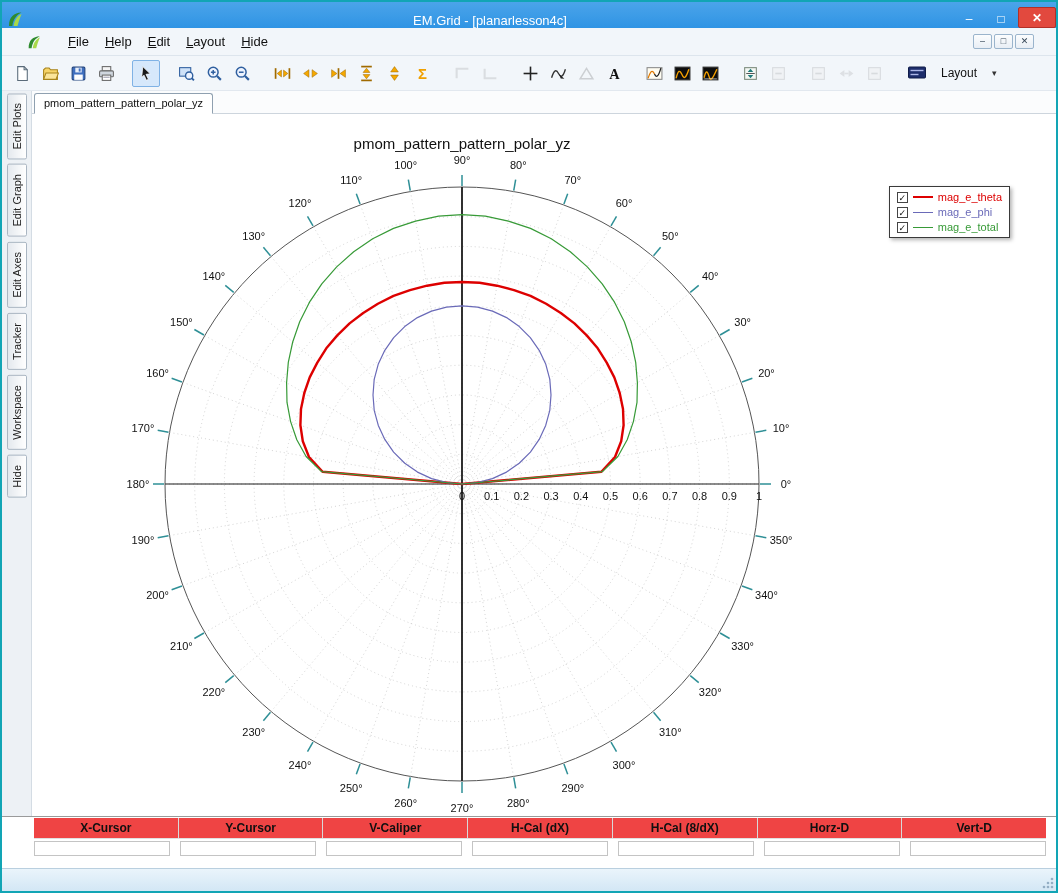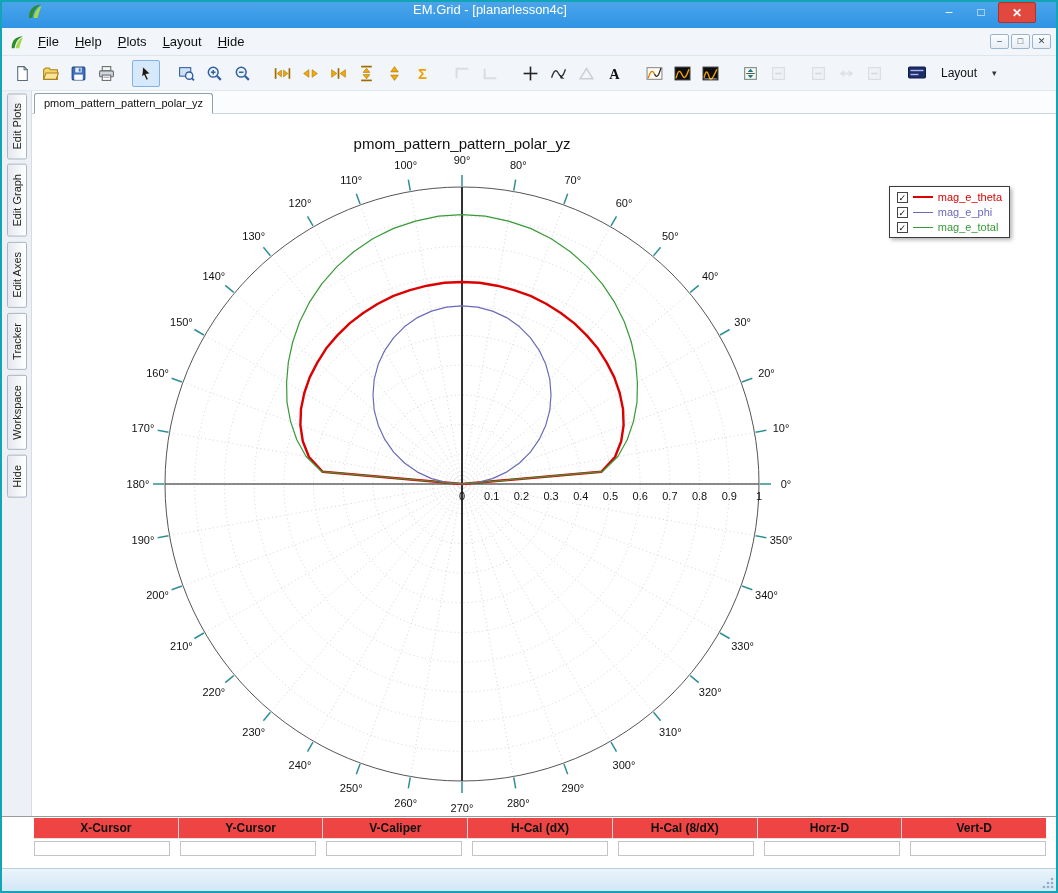--- a/index.html
+++ b/index.html
@@ -1,26 +1,26 @@
 <!DOCTYPE html>
 <html><head>
 <meta charset="utf-8">
 <style>
   html,body{margin:0;padding:0;background:#7a8a94;}
   .window{width:1058px;height:893px;box-sizing:border-box;border:2px solid #12a5b5;
     display:flex;flex-direction:column;background:#fff;
     font-family:"Liberation Sans", sans-serif;overflow:hidden;}
   
-  .titlebar{flex:0 0 26px;background:linear-gradient(#4ba4ea,#2f94e4);display:flex;align-items:flex-start;padding:0 20px;}
+  .titlebar{flex:0 0 26px;background:linear-gradient(#4ba4ea,#2f94e4);display:flex;align-items:flex-end;padding:0 0;}
   .app-logo{width:18px;height:18px;margin:0 4px;}
   .title-text{flex:1;text-align:center;color:#fff;font-size:13px;}
   .winbtn{width:30px;height:19px;display:flex;align-items:center;justify-content:center;color:#fff;font-size:12px;margin-left:2px;border-radius:2px;}
   .winbtn.close{background:#e2493e;border:1px solid #b23028;font-weight:bold;width:36px;}
   
-  .menubar{flex:0 0 27px;display:flex;align-items:center;background:#f2f6fa;border-bottom:1px solid #dde5ed;padding:0 3px;gap:1px;}
+  .menubar{flex:0 0 27px;display:flex;align-items:center;background:#f2f6fa;border-bottom:1px solid #dde5ed;padding:0 20px;gap:14px;}
   .menu-item{display:inline-block;padding:4px 8px;font-size:13px;color:#101010;}
   .menu-item::first-letter{text-decoration:underline;}
   .mdi-btns{margin-left:auto;display:flex;gap:2px;padding-right:2px;}
   .mdibtn{width:19px;height:15px;font-size:9px;line-height:13px;text-align:center;background:linear-gradient(#fcfdfe,#e8eef5);border:1px solid #9ab4cc;color:#345;border-radius:2px;box-sizing:border-box;}
   
   .toolbar{flex:0 0 34px;display:flex;align-items:center;background:#f2f6fa;border-bottom:1px solid #e2e8ef;padding:0 6px;}
   .tbtn{width:26px;height:25px;display:flex;align-items:center;justify-content:center;border:1px solid transparent;border-radius:2px;flex:0 0 auto;}
   .tbtn.selected{background:#d6e8fb;border-color:#7fb2e5;}
   .tbtn.disabled{opacity:.45;filter:grayscale(.7);}
   .tbsep{display:inline-block;width:12px;height:100%;flex:0 0 auto;}
@@ -77,21 +77,21 @@
   <div class="menubar">
     <span class="app-logo" style="width:16px;height:16px;">
       <svg width="16" height="16" viewBox="0 0 18 18">
         <path d="M3 16C3 6.5 8 3 15.5 2.5 10.5 5 7.5 8.5 6.3 16z" fill="#2e8b2e"></path>
         <path d="M7.6 16c1-6.5 4-10.5 8-12-2 4.5-3.2 9-4.1 12z" fill="#a8d84a"></path>
       </svg>
     </span>
     <span style="display:flex;">
         <span class="menu-item">File</span>
         <span class="menu-item">Help</span>
-        <span class="menu-item">Plots</span>
+        <span class="menu-item">Edit</span>
         <span class="menu-item">Layout</span>
         <span class="menu-item">Hide</span>
       </span>
     <span class="mdi-btns">
       <span class="mdibtn">–</span>
       <span class="mdibtn">□</span>
       <span class="mdibtn">✕</span>
     </span>
   </div>
 

